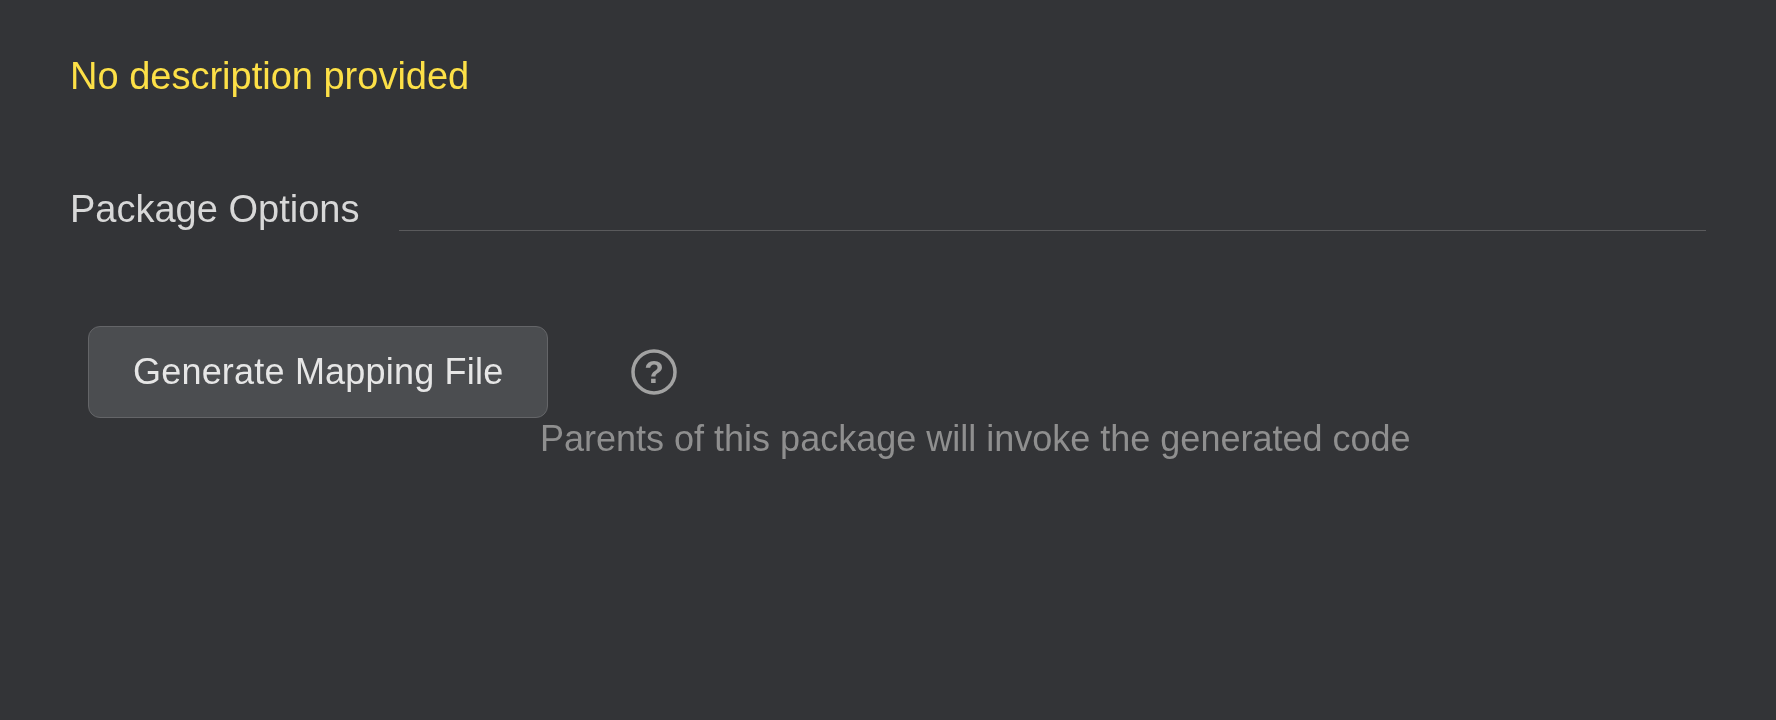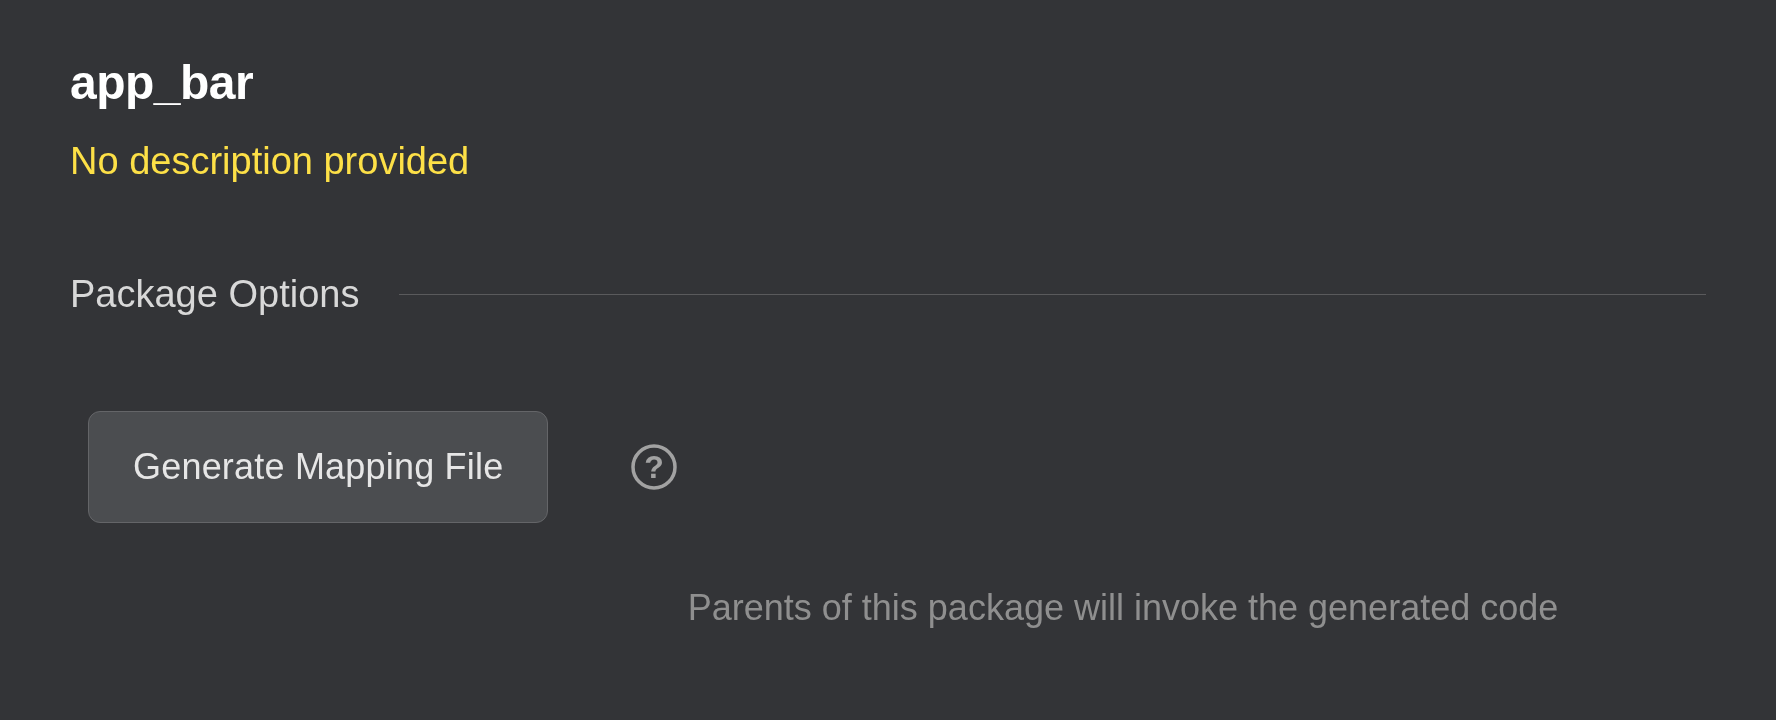--- a/index.html
+++ b/index.html
@@ -26,21 +26,21 @@
       margin-bottom: 30px;
     }
     .description {
       font-size: 38px;
       font-weight: 400;
       color: #fde047;
       margin-bottom: 90px;
     }
     .section-header {
       display: flex;
-      align-items: center;
+      align-items: flex-end;
       gap: 40px;
       margin-bottom: 95px;
     }
     .section-title {
       font-size: 38px;
       font-weight: 400;
       color: #d8d8d8;
       white-space: nowrap;
     }
     .section-divider {
@@ -60,21 +60,21 @@
       width: 398px;
       flex-shrink: 0;
     }
     .button {
       background-color: #4b4d50;
       border: 1px solid #646568;
       border-radius: 12px;
       color: #e6e6e6;
       font-size: 36px;
       font-weight: 400;
-      padding: 34px 44px;
+      padding: 24px 44px;
       cursor: pointer;
       font-family: inherit;
       letter-spacing: 0.2px;
     }
     .help-icon-wrapper {
       margin-left: 82px;
       display: flex;
       align-items: center;
       justify-content: center;
       cursor: pointer;
@@ -88,35 +88,32 @@
       stroke: #a2a2a2;
       stroke-width: 3.5;
     }
     .help-q {
       fill: #a2a2a2;
       font-size: 32px;
       font-weight: 600;
       font-family: inherit;
     }
     .hint-row {
-      margin-top: 64px;
       padding-left: 470px;
-      text-align: center;
     }
     .hint-text {
       font-size: 36px;
       font-weight: 400;
       color: #8f8f8f;
     }
   </style>
 </head>
 <body>
 
 <div class="container">
-  <h1 class="title">app_bar</h1>
   <div class="description">No description provided</div>
 
   <div class="section-header">
     <div class="section-title">Package Options</div>
     <div class="section-divider"></div>
   </div>
 
   <div class="option-row">
     <button class="button">Generate Mapping File</button>
     <div class="help-icon-wrapper">

